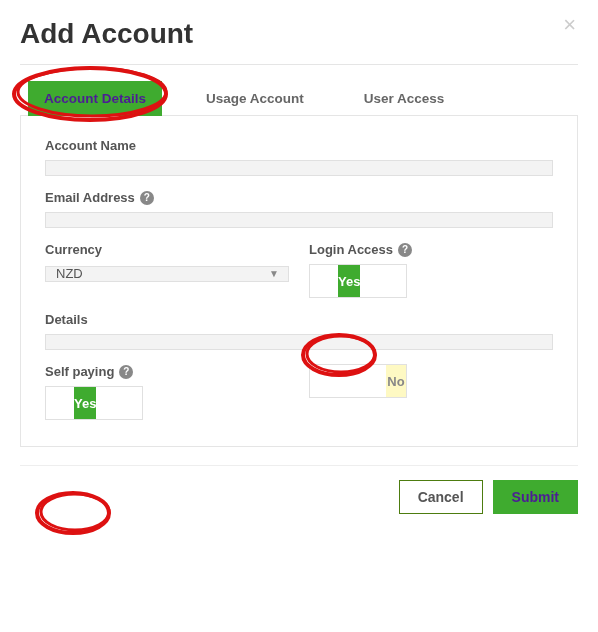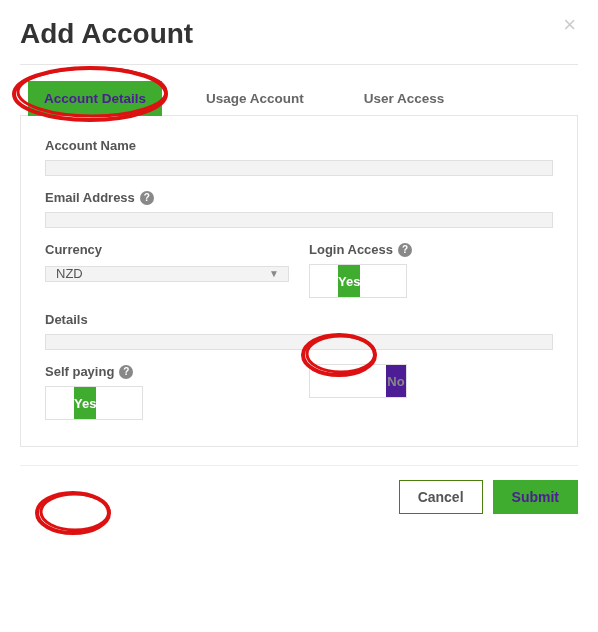--- a/index.html
+++ b/index.html
@@ -123,21 +123,21 @@
     font-size: 13px;
     font-weight: 600;
     cursor: pointer;
     margin-left: 28px;
   }
   .toggle .opt.on {
     background: #3fab2f;
     color: #fff;
   }
   .toggle .opt.off-filled {
-    background: #4c1d95;
+    background: #fef9c3;
     color: #888;
   }
   .toggle .opt.blank {
     background: #fff;
   }
   .footer-rule {
     border: none;
     border-top: 1px solid #eee;
     margin: 18px 0 14px 0;
   }

